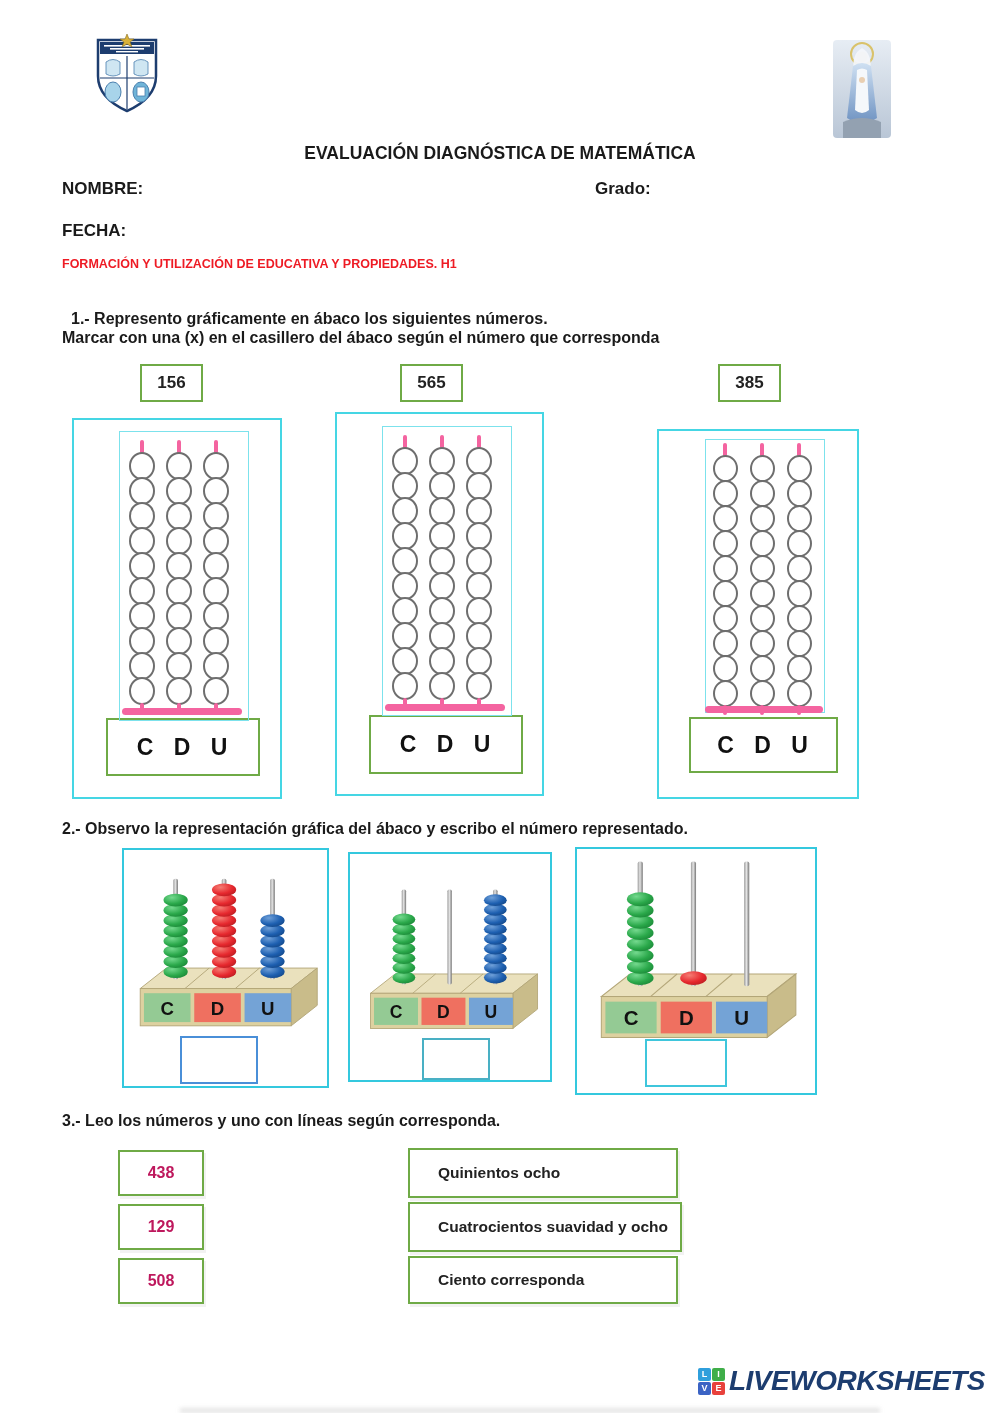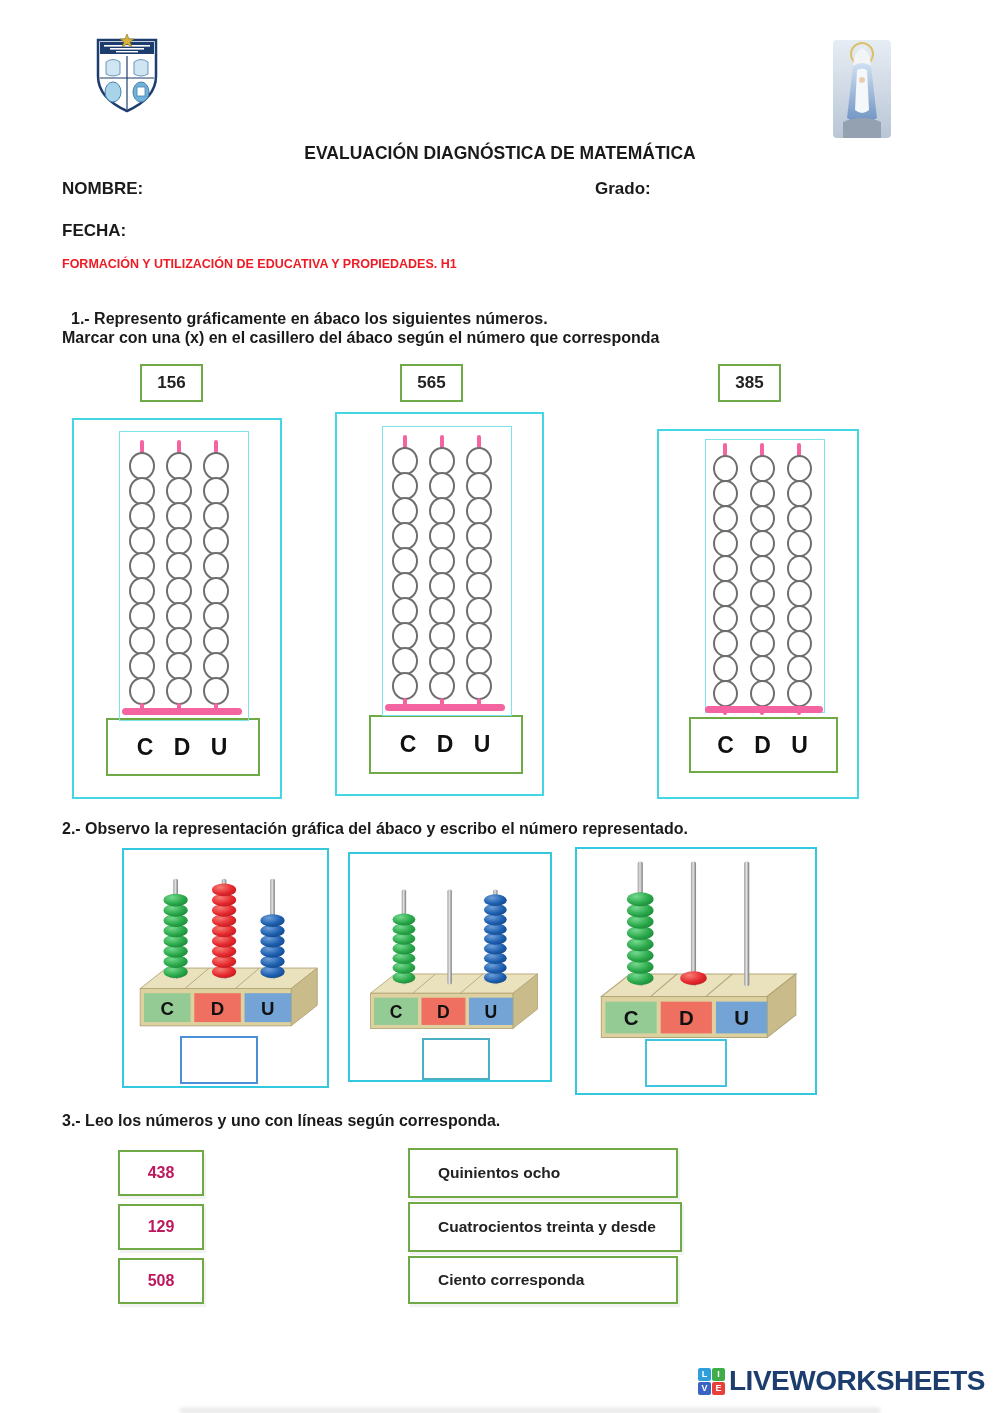--- a/index.html
+++ b/index.html
@@ -28,21 +28,21 @@
   .answer-box{position:absolute;background:#fff;}
   .q3-numbox{background:#fff;border:2px solid #6faa46;display:flex;align-items:center;
              justify-content:center;font-size:16px;font-weight:600;color:#be185d;
              box-shadow:2px 3px 0 rgba(0,0,0,0.05);}
   .q3-wordbox{background:#fff;border:2px solid #6faa46;display:flex;align-items:center;
               padding-left:28px;font-size:15.5px;font-weight:600;color:#222;
               box-shadow:2px 3px 0 rgba(0,0,0,0.05);}
   .lw-grid{display:grid;grid-template-columns:13px 13px;grid-template-rows:13px 13px;gap:1px;}
   .lw-cell{display:flex;align-items:center;justify-content:center;color:#fff;
            font-size:9px;font-weight:700;border-radius:2px;}
-  .lw-brand{font-size:28px;font-weight:800;color:#1d3d6f;letter-spacing:-.5px;}
+  .lw-brand{font-size:28px;font-weight:800;color:#1d3d6f;letter-spacing:-.5px;font-style:italic;}
   .smudge{background:rgba(110,110,110,.18);filter:blur(2px);}
 </style>
 </head>
 <body>
 
 <div class="page">
 
   <div class="abs" style="left:92px;top:32px;width:70px;height:82px;">
     <svg width="70" height="82" viewBox="0 0 70 82">
       <path d="M6 8 L64 8 L64 44 Q64 66 35 79 Q6 66 6 44 Z" fill="#ffffff" stroke="#1d3d6f" stroke-width="2.5"></path>
@@ -396,21 +396,21 @@
         </svg></div>
     </div>
 
   <div class="abs q-title" style="left:62px;top:1112px;">3.-  Leo los números y uno con líneas según corresponda.</div>
 
   <div class="abs q3-numbox" style="left:118px;top:1150px;width:82px;height:42px;">438</div>
   <div class="abs q3-numbox" style="left:118px;top:1204px;width:82px;height:42px;">129</div>
   <div class="abs q3-numbox" style="left:118px;top:1258px;width:82px;height:42px;">508</div>
 
   <div class="abs q3-wordbox" style="left:408px;top:1148px;width:238px;height:46px;">Quinientos ocho</div>
-  <div class="abs q3-wordbox" style="left:408px;top:1202px;width:242px;height:46px;">Cuatrocientos treinta y desde</div>
+  <div class="abs q3-wordbox" style="left:408px;top:1202px;width:242px;height:46px;">Cuatrocientos suavidad y ocho</div>
   <div class="abs q3-wordbox" style="left:408px;top:1256px;width:238px;height:44px;">Ciento corresponda</div>
 
   <div class="abs" style="left:698px;top:1365px;display:flex;align-items:center;gap:4px;">
     <div class="lw-grid" id="lwGrid">
         <div class="lw-cell" style="background: rgb(47, 159, 220);">L</div>
         <div class="lw-cell" style="background: rgb(63, 174, 73);">I</div>
         <div class="lw-cell" style="background: rgb(59, 99, 196);">V</div>
         <div class="lw-cell" style="background: rgb(232, 65, 60);">E</div>
       </div>
     <div class="lw-brand">LIVEWORKSHEETS</div>

